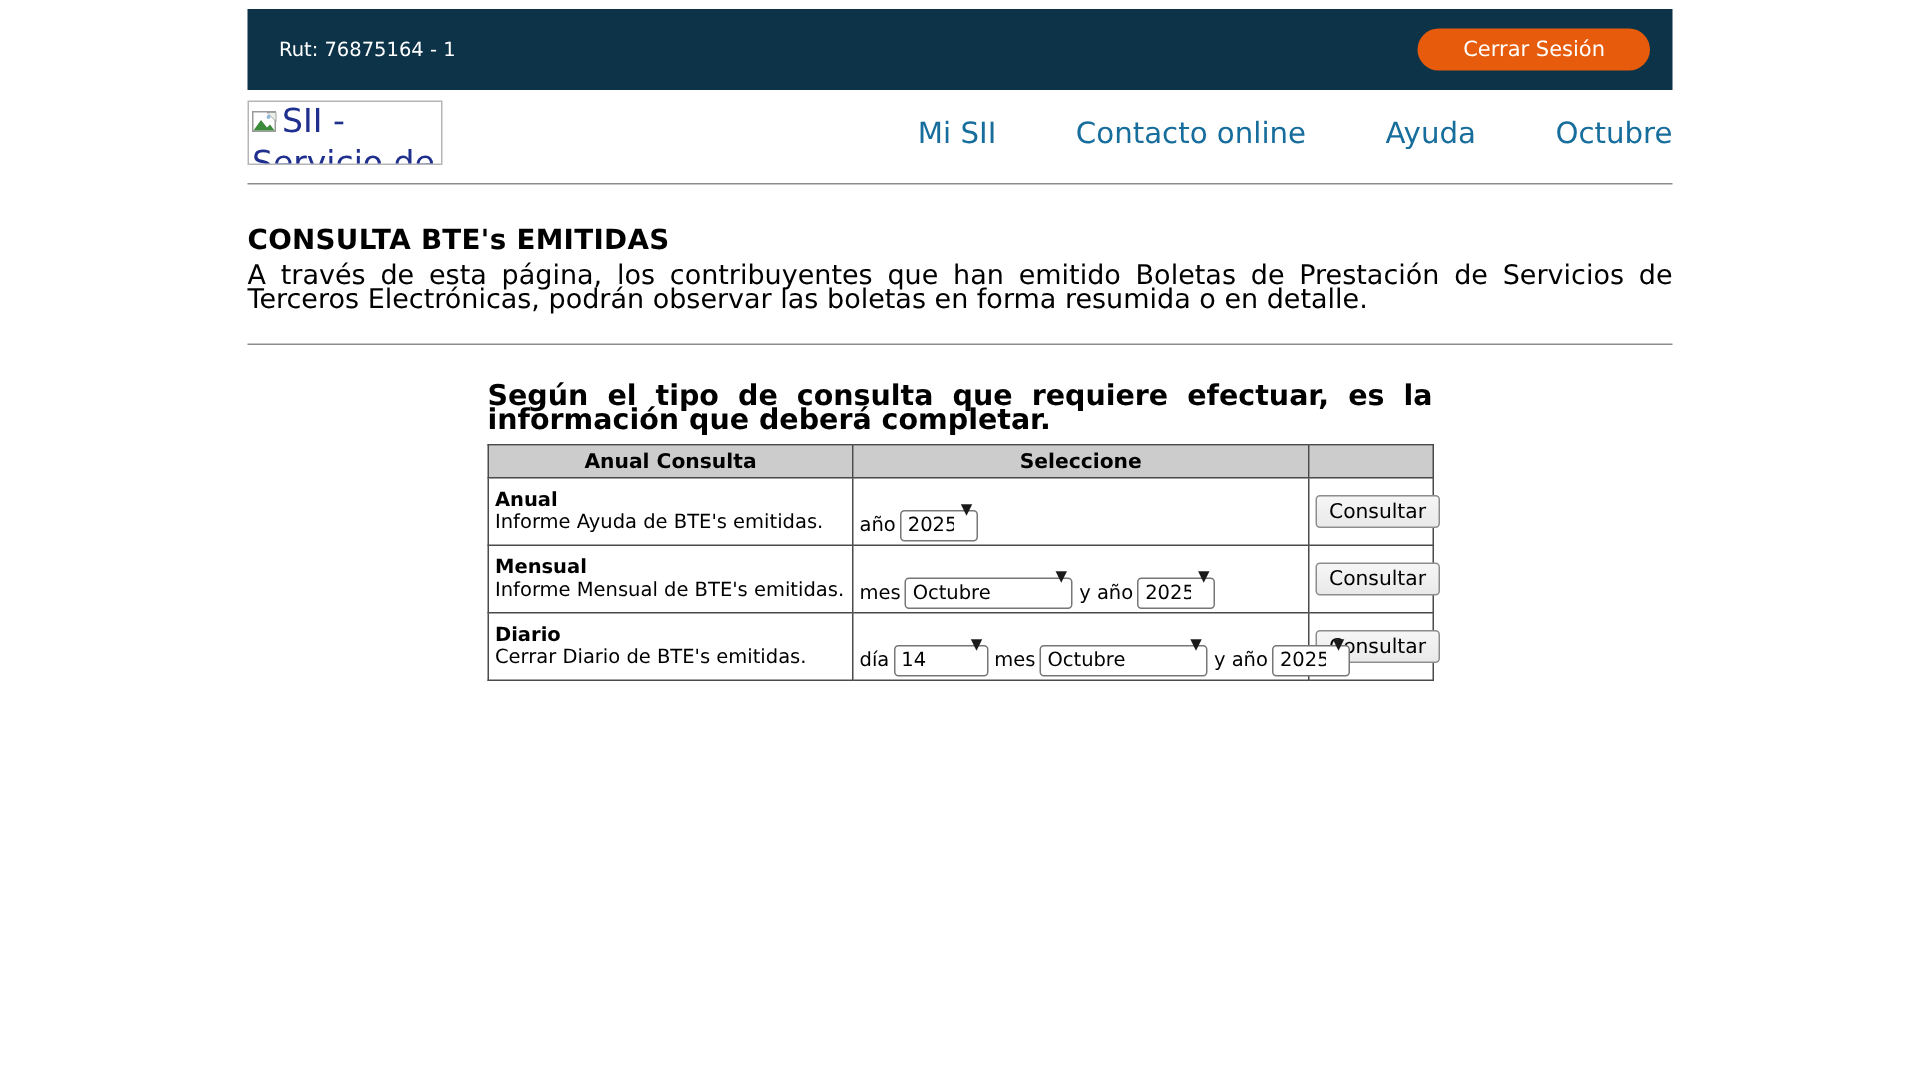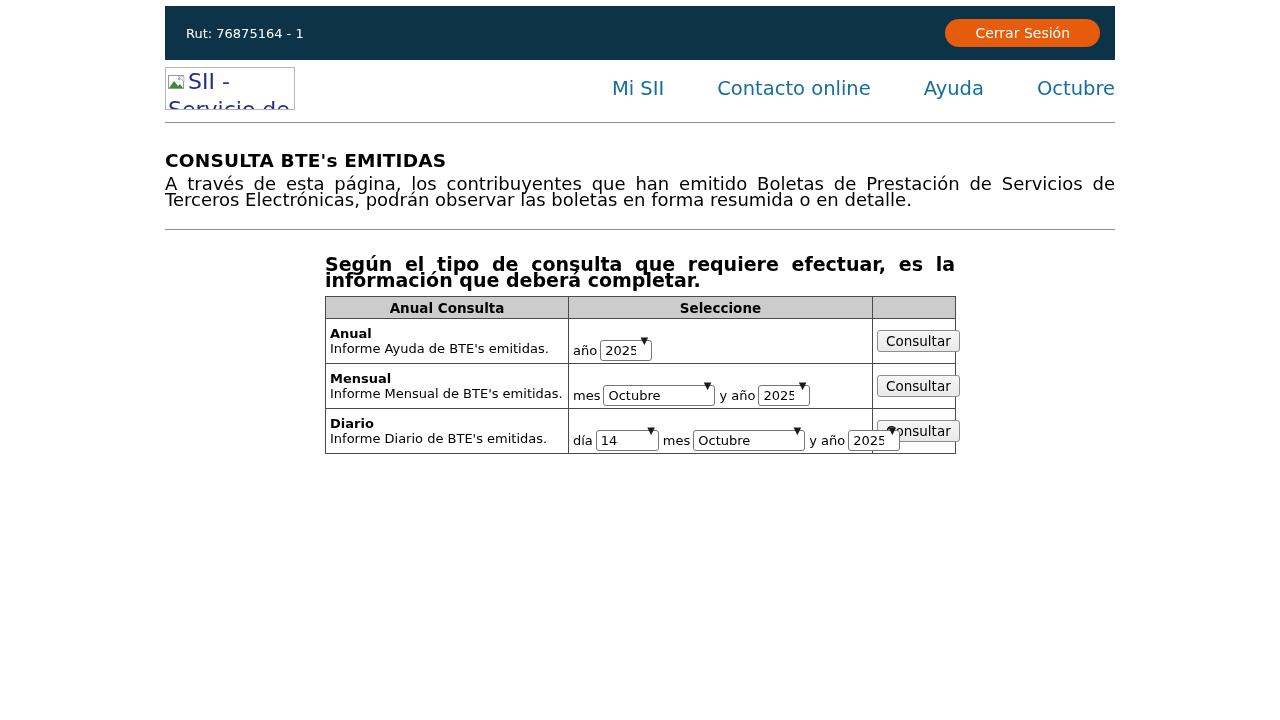--- a/index.html
+++ b/index.html
@@ -175,21 +175,21 @@
             <label>mes</label><span class="select-wrap"><select class="w-mes"><option>Octubre</option></select><span class="chev">▼</span></span><label>y año</label><span class="select-wrap"><select class="w-ano"><option>2025</option></select><span class="chev">▼</span></span>
           </td>
           <td class="btn-cell">
             <button class="consultar-btn">Consultar</button>
           </td>
         </tr>
 
         <tr>
           <td>
             <div class="tipo-name">Diario</div>
-            <div class="tipo-desc">Informe Diario de BTE's emitidas.</div>
+            <div class="tipo-desc">Cerrar Diario de BTE's emitidas.</div>
           </td>
           <td class="sel-cell">
             <label>día</label><span class="select-wrap"><select class="w-dia"><option>14</option></select><span class="chev">▼</span></span><label>mes</label><span class="select-wrap"><select class="w-mes"><option>Octubre</option></select><span class="chev">▼</span></span><label>y año</label><span class="select-wrap"><select class="w-ano"><option>2025</option></select><span class="chev">▼</span></span>
           </td>
           <td class="btn-cell">
             <button class="consultar-btn">Consultar</button>
           </td>
         </tr>
 
       </tbody>

